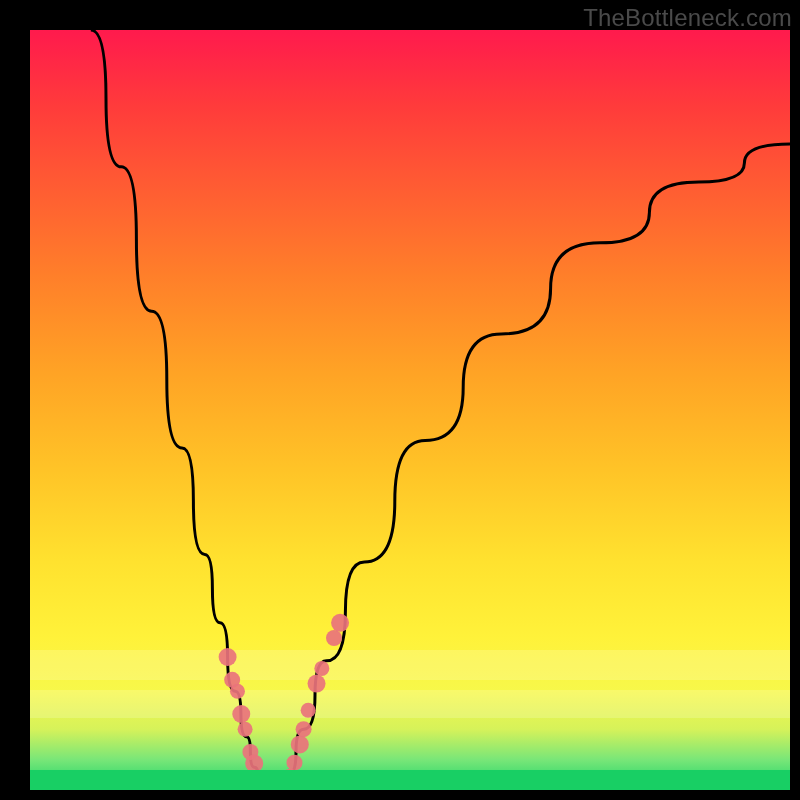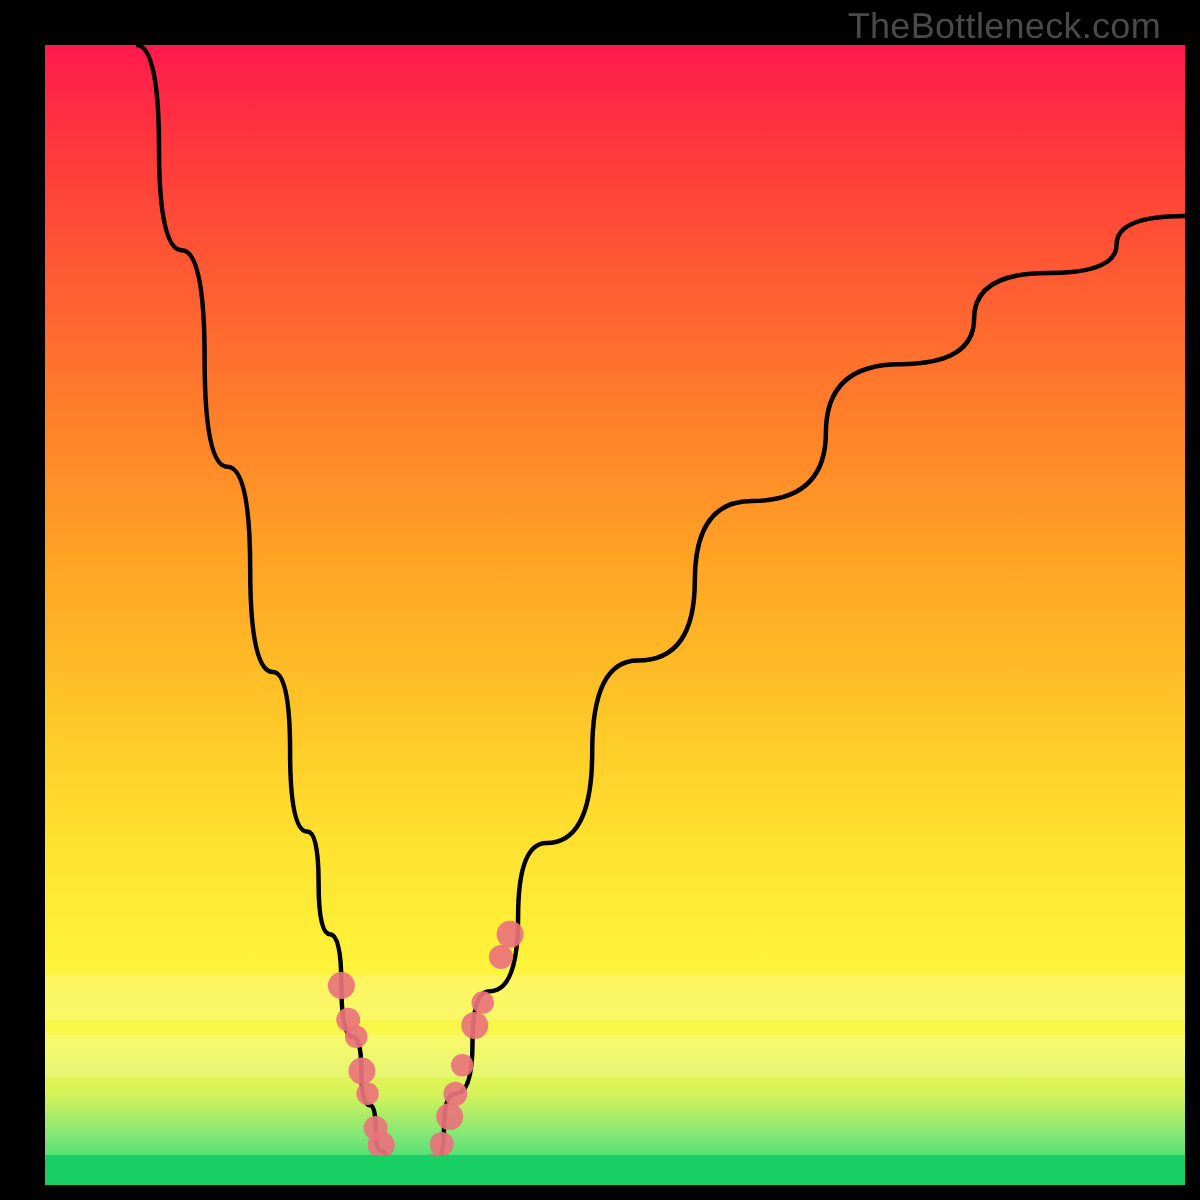--- a/index.html
+++ b/index.html
@@ -49,21 +49,21 @@
   svg.curves {
     position: absolute;
     left: 0;
     top: 0;
     width: 760px;
     height: 760px;
   }
   .watermark {
     position: absolute;
     top: 4px;
-    right: 26px;
+    right: 8px;
     color: #4a4a4a;
     font-size: 24px;
     font-weight: 500;
     letter-spacing: 0.2px;
   }
   .pale-band {
     position: absolute;
     left: 30px;
     width: 760px;
     background: rgba(255,255,255,0.18);

